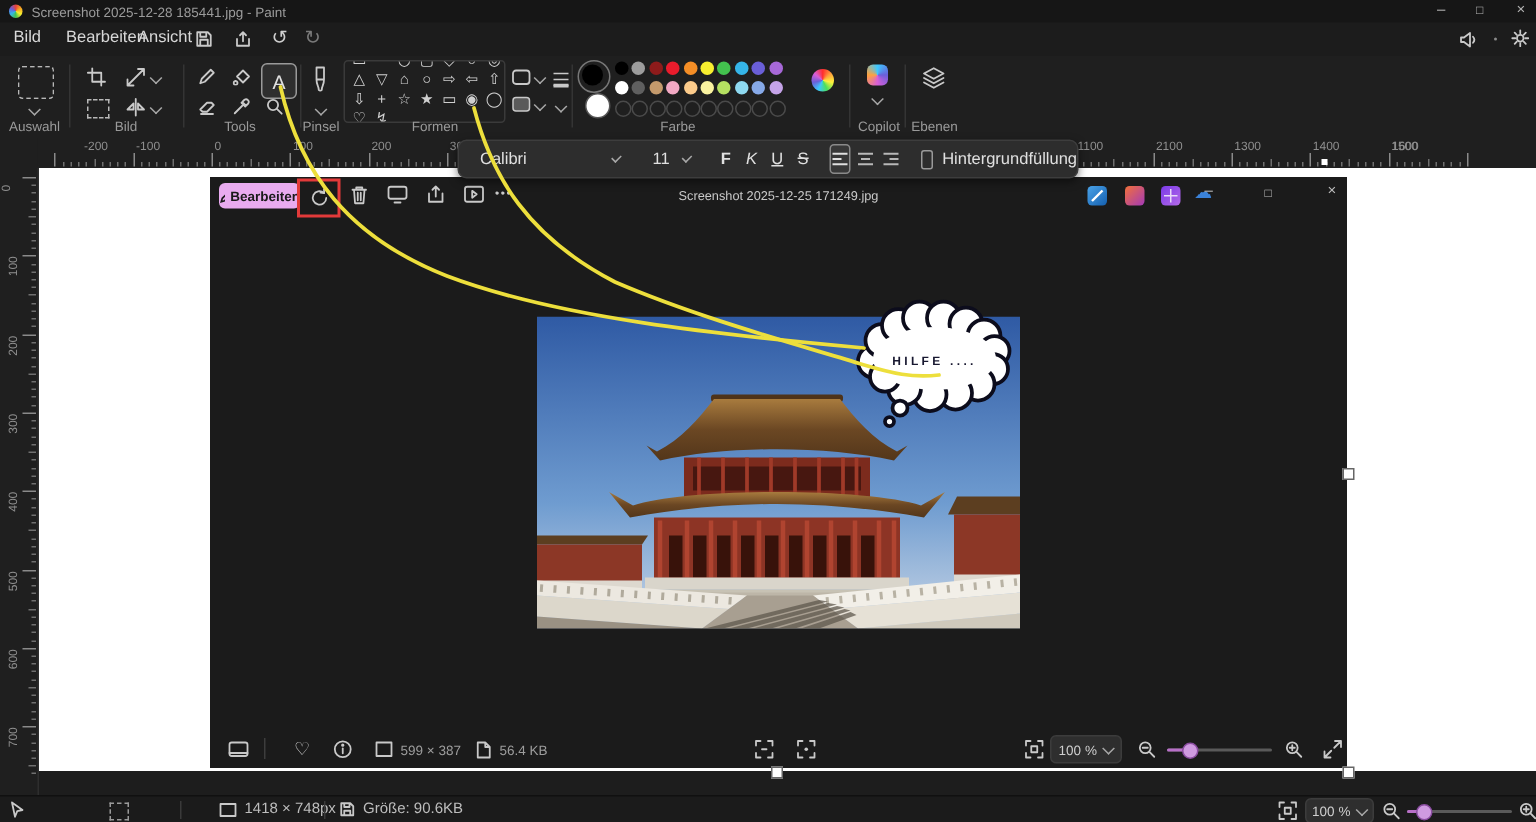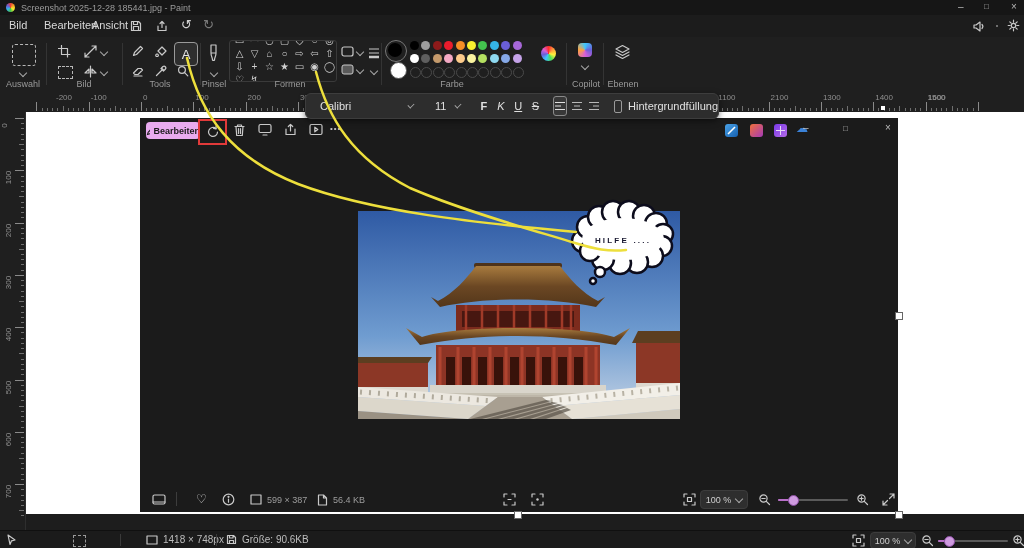--- a/index.html
+++ b/index.html
@@ -572,20 +572,21 @@
         <path d="M2,6 v5.5 h9 V6 M6.5,1.5 v6.5 M4.3,3.5 L6.5,1.3 L8.7,3.5"></path>
       </g>
     </svg>
   <svg class="ttool" style="left:169px" width="14" height="13">
       <g class="ic">
         <rect x="1" y="1.5" width="12" height="10" rx="1.5"></rect>
         <path d="M5.8,4.2 L8.8,6.5 L5.8,8.8 z"></path>
       </g>
     </svg>
   <span class="abs" style="left:190px;top:6px;font-size:8px;color:#c9c9c9;letter-spacing:1px">•••</span>
+  <div class="inner-title">Screenshot 2025-12-25 171249.jpg</div>
   <div class="appicon" style="left:585px;background:linear-gradient(135deg,#4aa3e8,#1560b0)">
       <svg width="13" height="13">
         <path d="M3,10 L10,3" stroke="#fff" stroke-width="1.6"></path>
       </svg>
     </div>
   <div class="appicon" style="left:610px;background:linear-gradient(135deg,#f2703a,#a43ab8)"></div>
   <div class="appicon" style="left:634px;background:linear-gradient(135deg,#7a3ae8,#b46ae8)">
       <svg width="13" height="13">
         <path d="M6.5,2 v9 M2,6.5 h9" stroke="#e8d8f8" stroke-width="1"></path>
       </svg>

